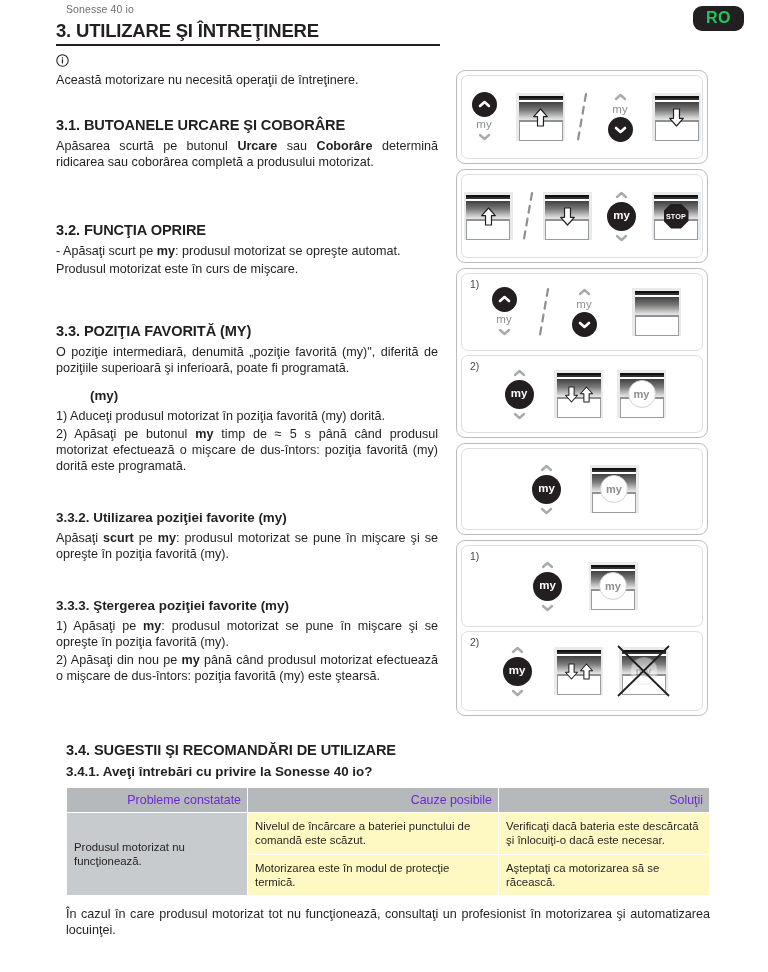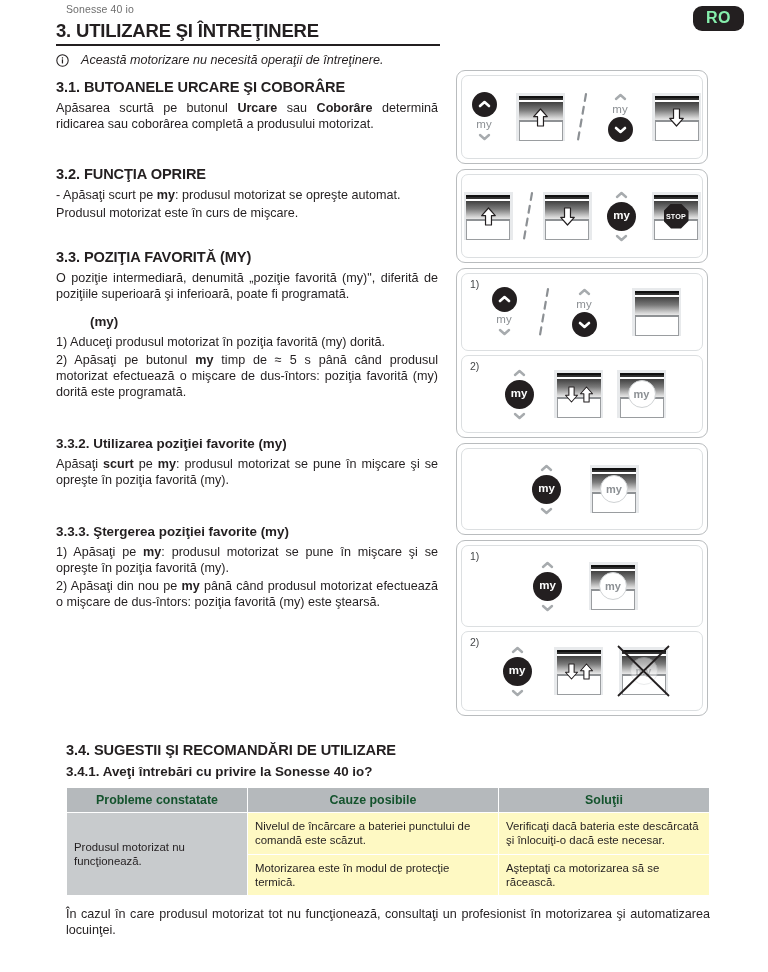--- a/index.html
+++ b/index.html
@@ -7,39 +7,39 @@
     width:768px;height:972px;background:#ffffff;
     font-family:"Liberation Sans", sans-serif;
     color:#231f20;position:relative;overflow:hidden;
   }
   .page{position:absolute;inset:0;}
 
   
   .doc-ref{position:absolute;left:66px;top:3px;font-size:10.5px;color:#6f6f6f;letter-spacing:.1px;}
   .lang-badge{
     position:absolute;right:24px;top:6px;
-    background:#231f20;color:#86efac;border-radius:9px;
+    background:#231f20;color:#22c55e;border-radius:9px;
     font-size:16px;font-weight:bold;line-height:1;
     padding:4px 13px 5px 13px;letter-spacing:.5px;
   }
 
   
   .col-left{position:absolute;left:56px;top:20px;width:382px;}
 
   h1.chapter{
     font-size:18.5px;font-weight:bold;margin:0;letter-spacing:-.2px;
     padding-bottom:3px;border-bottom:2.5px solid #231f20;
     width:384px;line-height:1.15;
   }
   .note{
-    display:flex;align-items:flex-start;gap:12px;
-    margin-top:7px;font-style:italic;font-size:12.6px;line-height:1.25;
+    display:flex;align-items:flex-start;gap:6px;
+    margin-top:7px;font-size:12.6px;line-height:1.25;flex-direction:column;
   }
   .info-icon{flex:0 0 auto;width:13px;height:13px;margin-top:1px;}
-  h2.sec{font-size:14.6px;font-weight:bold;margin:10px 0 4px 0;letter-spacing:-.1px;line-height:1.15;}
+  h2.sec{font-size:14.6px;font-weight:bold;margin:28px 0 4px 0;letter-spacing:-.1px;line-height:1.15;}
   h3.subsec{font-size:13.4px;font-weight:bold;margin:12px 0 4px 0;line-height:1.18;}
   h3.subsec .indent{display:block;padding-left:34px;}
   p.body{font-size:12.6px;line-height:1.28;margin:0 0 2px 0;text-align:justify;}
   p.body.nojust{text-align:left;}
   b{font-weight:bold;}
 
   .gap-a{height:22px;}
   .gap-b{height:16px;}
 
   
@@ -120,22 +120,22 @@
 
   .dash{width:12px;height:52px;}
   .dash line{stroke:#8c9094;stroke-width:2.2;stroke-dasharray:7 6;stroke-linecap:round;}
 
   
   .bottom{position:absolute;left:66px;top:742px;width:644px;}
   h2.sec-b{font-size:14.6px;font-weight:bold;margin:0 0 6px 0;letter-spacing:-.1px;}
   h3.sub-b{font-size:13.4px;font-weight:bold;margin:0 0 8px 0;}
   table{border-collapse:collapse;width:644px;table-layout:fixed;font-size:11.4px;}
   th{
-    background:#b5b9bc;color:#14532d;font-weight:bold;font-size:12.4px;
-    padding:5px 6px;text-align:center;border:1px solid #ffffff;
+    background:#b5b9bc;color:#6d28d9;font-weight:normal;font-size:12.4px;
+    padding:5px 6px;text-align:right;border:1px solid #ffffff;
   }
   td{
     background:#fef9c3;padding:6px 7px;vertical-align:middle;
     border:1px solid #ffffff;line-height:1.25;
   }
   td.prob{background:#c8cbcd;vertical-align:middle;}
   .after-table{font-size:12.6px;line-height:1.28;margin-top:10px;text-align:justify;}
 </style>
 </head>
 <body>

